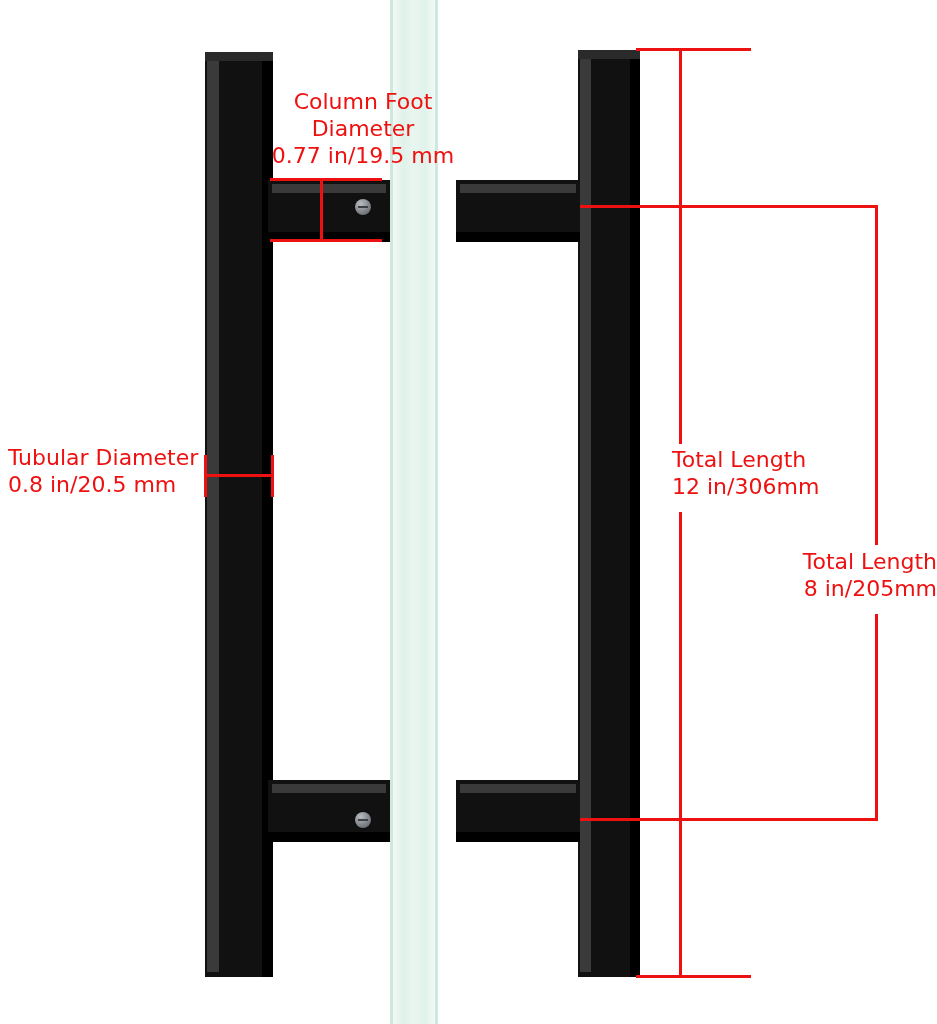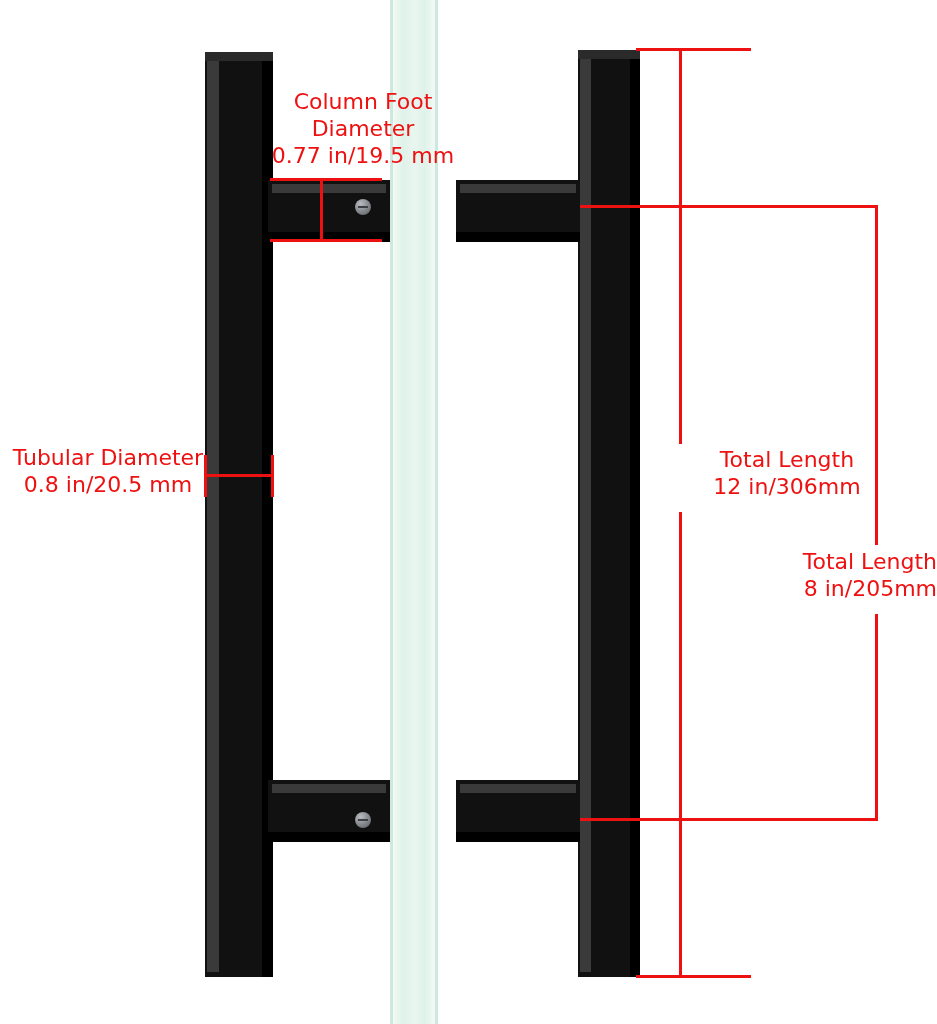--- a/index.html
+++ b/index.html
@@ -74,21 +74,21 @@
     background: #ee1111;
   }
   .rlabel {
     position: absolute;
     color: #ee1111;
     font-size: 22px;
     line-height: 27px;
     white-space: pre-line;
   }
   .rlabel.center { text-align: center; }
-  .rlabel.left   { text-align: center; }
+  .rlabel.left   { text-align: left; }
   .rlabel.right  { text-align: right; }
 </style>
 </head>
 <body>
 
 <div id="stage">
 
   <div class="glass" style="left:390px; width:48px;"></div>
   <div class="glass-edge" style="left:390px;"></div>
   <div class="glass-edge" style="left:435px;"></div>

